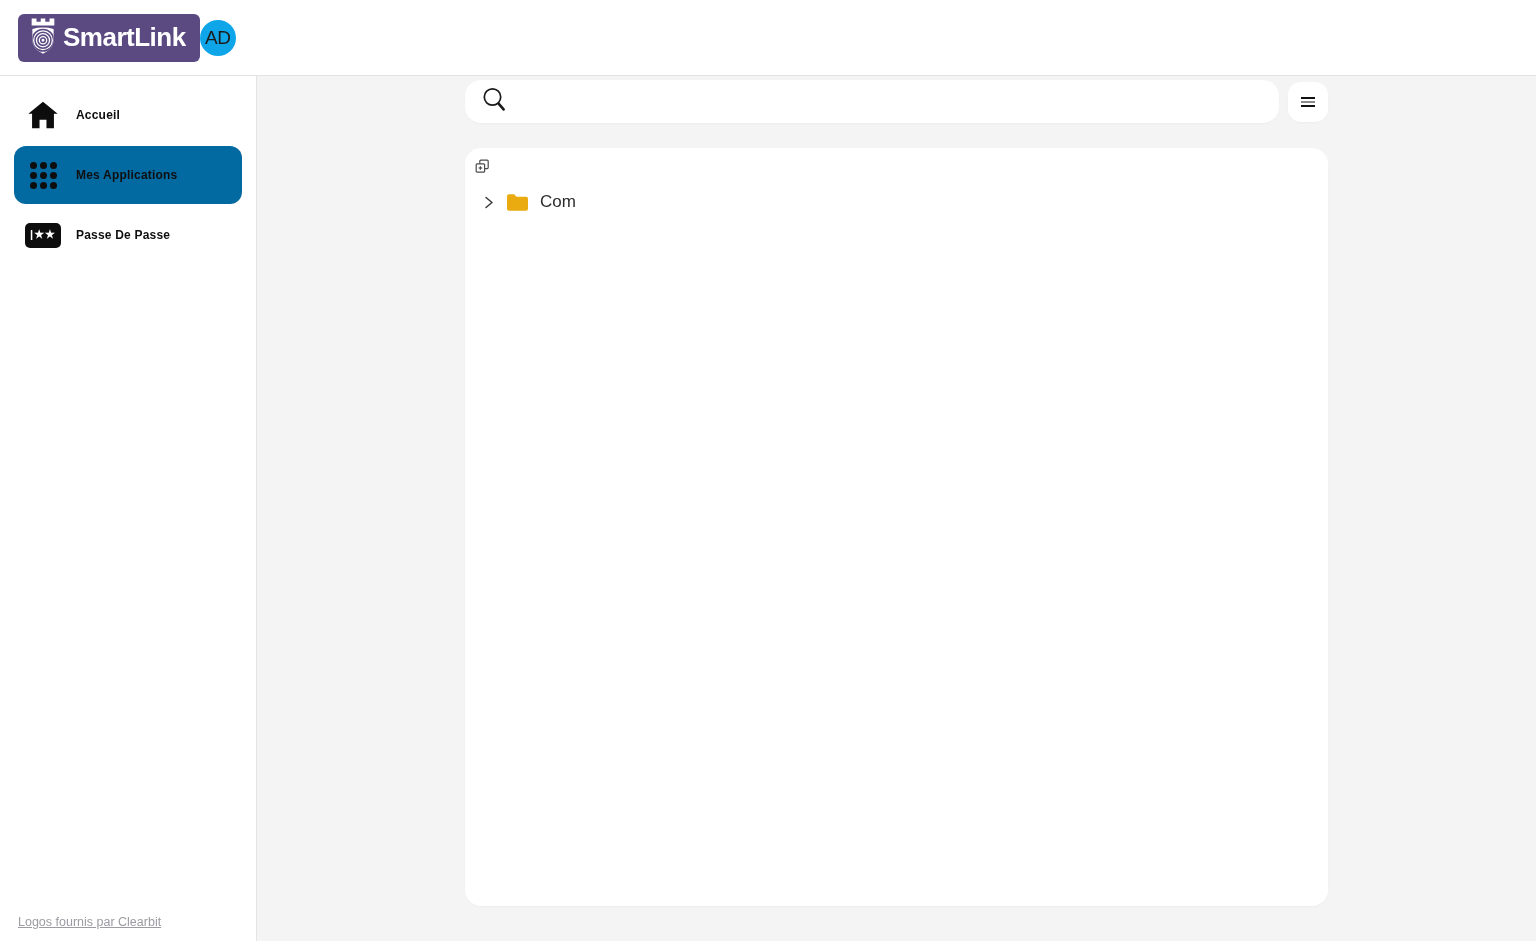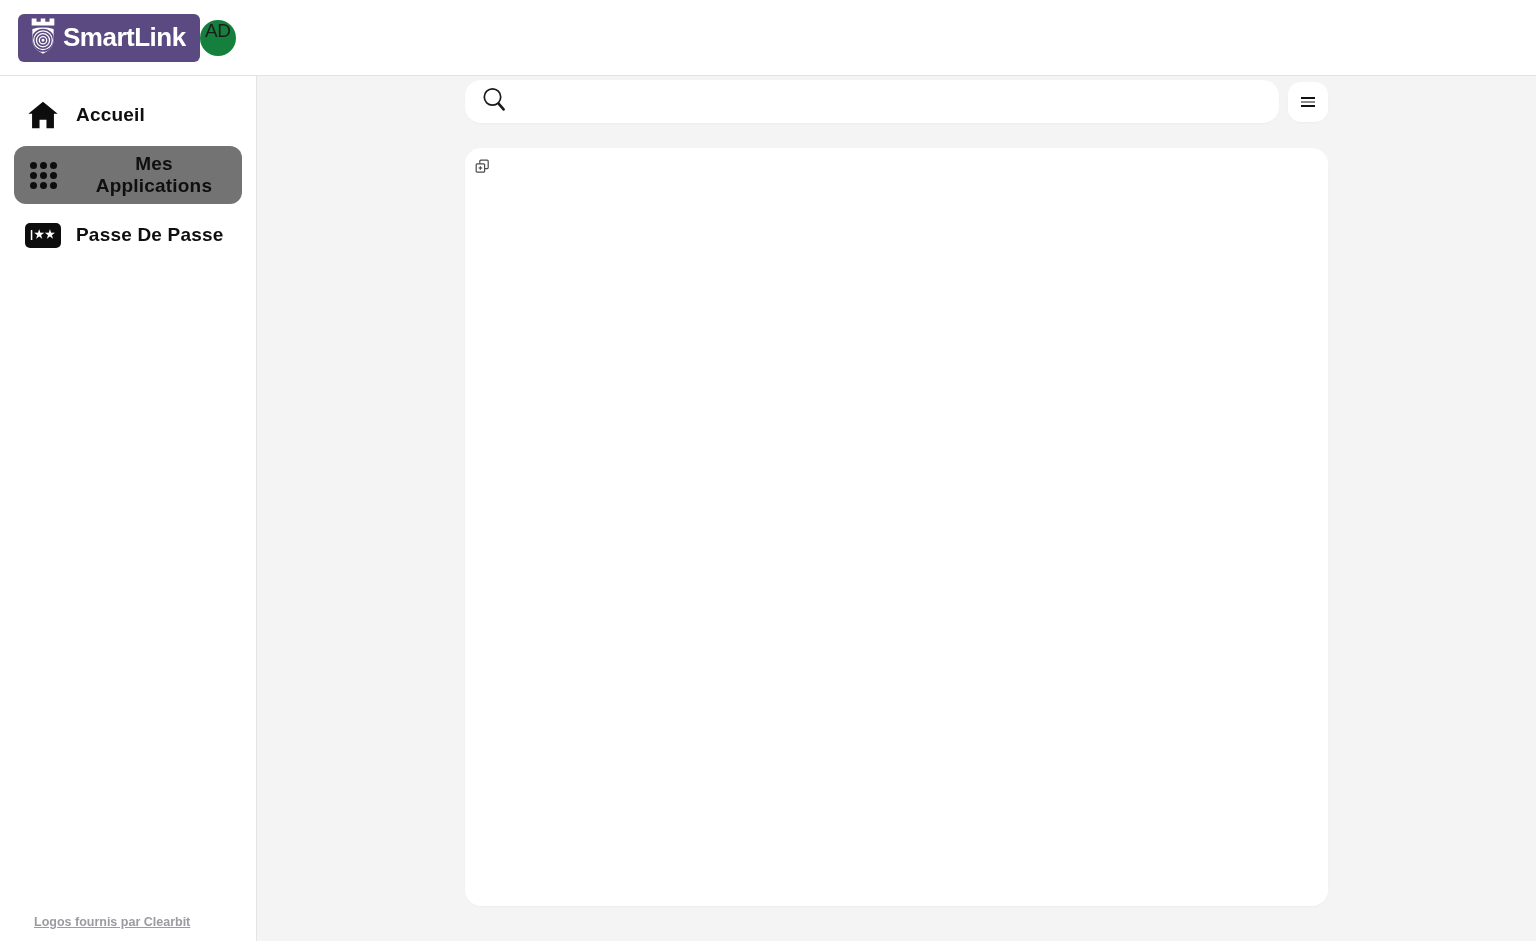--- a/index.html
+++ b/index.html
@@ -33,68 +33,67 @@
   }
   .header-title {
     flex: 1;
     text-align: center;
     font-size: 21px; font-weight: 700; color: #15141a;
     letter-spacing: 0.3px;
   }
   .avatar {
     flex: 0 0 auto;
     width: 36px; height: 36px; border-radius: 50%;
-    background: #15803d;
+    background: #0ea5e9;
     margin-right: 19px;
-    display: flex; align-items: flex-start; justify-content: center;
+    display: flex; align-items: center; justify-content: center;
     overflow: hidden;
     font-size: 19px; color: #1c1c1c; letter-spacing: -0.5px;
   }
 
   
   .sidebar {
     position: fixed; top: 64px; left: 0; bottom: 0; width: 257px;
     background: #ffffff;
     border-right: 1px solid #e4e4e4;
     padding-top: 20px;
     z-index: 10;
   }
   .side-item {
     display: flex; align-items: center;
     margin: 2px 14px;
     padding: 10px 10px;
     border-radius: 12px;
     cursor: pointer;
     height: 58px;
   }
-  .side-item.active { background: #737373; text-align: center; }
+  .side-item.active { background: #0369a1; text-align: center; }
   .side-item .icon-box {
     width: 38px; display: flex; align-items: center; justify-content: center;
     flex: 0 0 auto;
   }
   .side-item .side-label {
     margin-left: 14px;
-    font-size: 19px; font-weight: 700; color: #0f0f0f;
+    font-size: 12px; font-weight: 700; color: #0f0f0f;
     letter-spacing: 0.2px;
   }
   .grid-icon { display: grid; grid-template-columns: repeat(3, 7px); grid-gap: 3px; }
   .grid-icon span { width: 7px; height: 7px; border-radius: 50%; background: #0d0d0d; }
   .pwd-icon {
     background: #0d0d0d; border-radius: 5px;
     width: 36px; height: 25px;
     display: flex; align-items: center; justify-content: center;
     color: #ffffff; font-size: 11px; font-weight: 700; letter-spacing: 1px;
     padding-bottom: 1px;
   }
   .sidebar-footer {
-    position: absolute; bottom: 12px; left: 34px;
+    position: absolute; bottom: 12px; left: 18px;
     font-size: 12.5px; color: #9b9ba1;
     text-decoration: underline;
     cursor: pointer;
-    font-weight: bold;
   }
 
   
   .main {
     position: fixed; top: 64px; left: 257px; right: 0; bottom: 0;
     display: flex; flex-direction: column; align-items: center;
     overflow: hidden;
   }
   .search-row {
     width: 863px; margin-top: 16px;
@@ -241,15 +240,28 @@
       <span>
         <svg width="15" height="15" viewBox="0 0 15 15" fill="none">
           <rect x="4.8" y="1.2" width="8.4" height="8.4" rx="1" stroke="#4a4a4a" stroke-width="1.2" fill="none"></rect>
           <rect x="1.2" y="4.8" width="8.4" height="8.4" rx="1" stroke="#4a4a4a" stroke-width="1.2" fill="#ffffff"></rect>
           <line x1="5.4" y1="7.2" x2="5.4" y2="10.8" stroke="#4a4a4a" stroke-width="1.2"></line>
           <line x1="3.6" y1="9" x2="7.2" y2="9" stroke="#4a4a4a" stroke-width="1.2"></line>
         </svg>
       </span>
     </button>
 
+    <div class="tree-row">
+      <span class="chevron">
+        <svg width="17" height="17" viewBox="0 0 17 17" fill="none">
+          <polyline points="6,3.5 12,8.5 6,13.5" stroke="#3a3a3a" stroke-width="1.5" fill="none" stroke-linecap="round" stroke-linejoin="round"></polyline>
+        </svg>
+      </span>
+      <span class="folder">
+        <svg width="23" height="19" viewBox="0 0 23 19">
+          <path d="M1 3.2 Q1 1.2 3 1.2 L8.2 1.2 L10.4 3.8 L20 3.8 Q22 3.8 22 5.8 L22 15.8 Q22 17.8 20 17.8 L3 17.8 Q1 17.8 1 15.8 Z" fill="#e9ab10"></path>
+        </svg>
+      </span>
+      <span class="tree-label">Com</span>
+    </div>
   </div>
 
 </div>
 
 </body></html>

